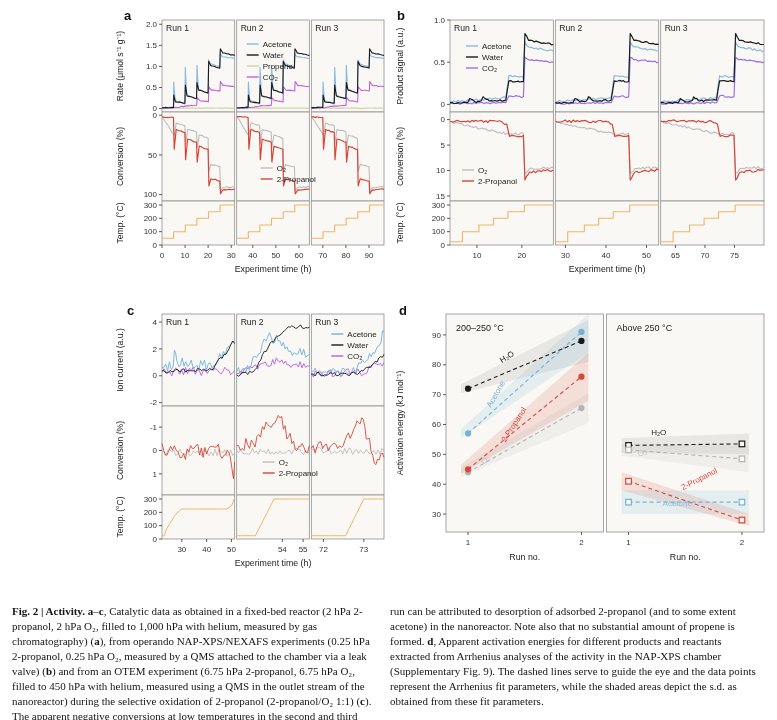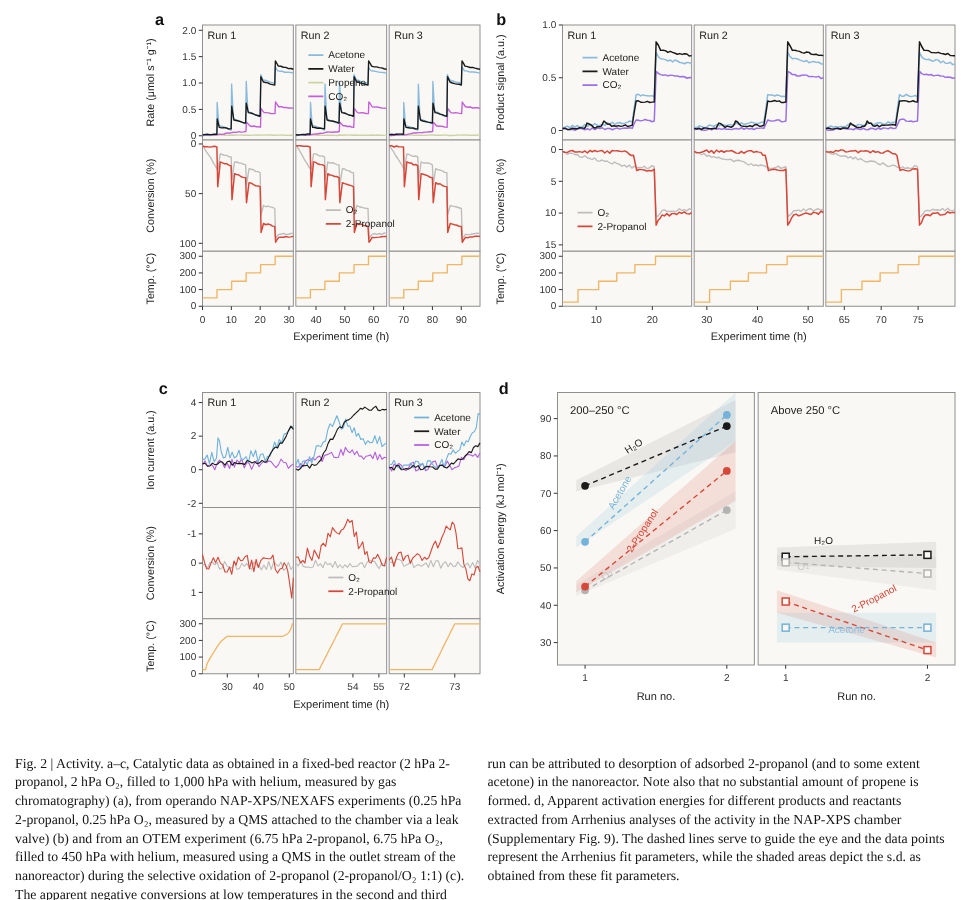--- a/index.html
+++ b/index.html
@@ -6,21 +6,21 @@
   #fig{position:relative;width:777px;height:720px;background:#fff;overflow:hidden;
        font-family:"Liberation Sans",sans-serif;}
   .panel{position:absolute;}
   .plabel{position:absolute;font-weight:bold;font-size:13px;color:#111;
           font-family:"Liberation Sans",sans-serif;}
   svg text{font-family:"Liberation Sans",sans-serif;}
   .caption{position:absolute;top:604px;font-family:"Liberation Serif",serif;
            font-size:11px;line-height:1.36;color:#141414;text-align:left;}
   .cap-left{left:12px;width:366px;}
   .cap-right{left:390px;width:368px;}
-  .caption b{font-weight:normal;}
+  .caption b{font-weight:bold;}
 </style>
 </head>
 <body>
 
 <div id="fig">
   <div class="plabel" style="left:124px;top:8px">a</div>
   <div class="plabel" style="left:397px;top:8px">b</div>
   <div class="plabel" style="left:127px;top:303px">c</div>
   <div class="plabel" style="left:399px;top:303px">d</div>
 

